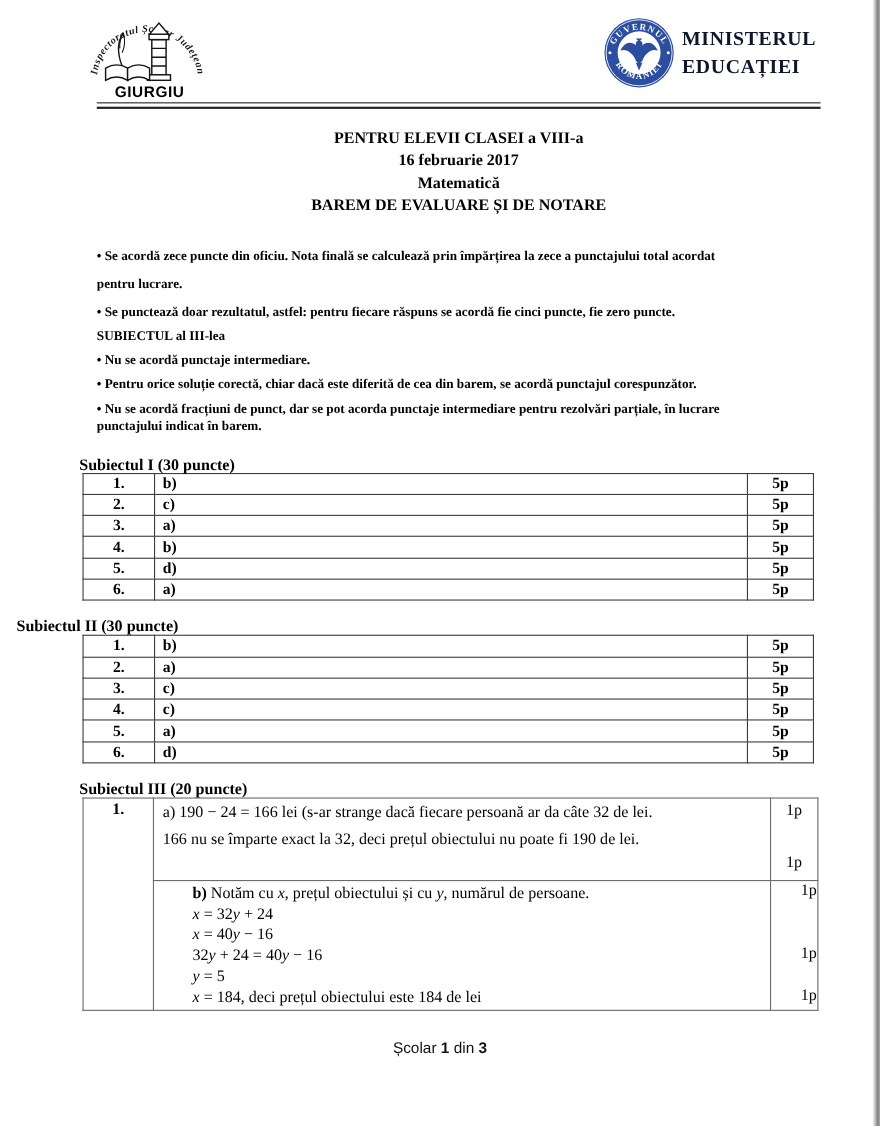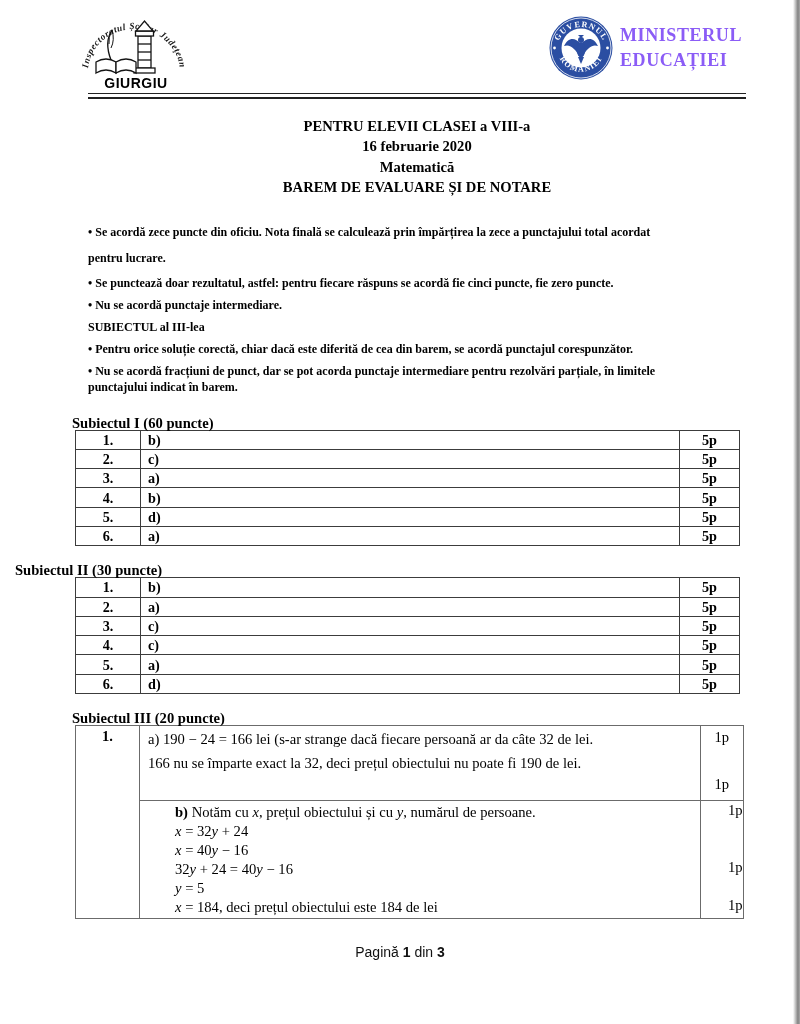--- a/index.html
+++ b/index.html
@@ -7,21 +7,21 @@
     width:800px;height:1024px;background:#ffffff;position:relative;overflow:hidden;
     font-family:"Liberation Serif", serif;color:#000;
   }
   .right-edge{
     position:absolute;top:0;right:0;width:7px;height:1024px;
     background:linear-gradient(to right,#ffffff 0%,#c2c2c2 35%,#828282 70%,#a8a8a8 100%);
   }
   
   .header{margin:14px 58px 0 78px;height:76px;display:flex;justify-content:space-between;align-items:flex-start;}
   .right-group{display:flex;align-items:center;gap:7px;margin-top:2px;}
-  .ministry{font-weight:bold;font-size:18px;line-height:25px;color:#8b5cf6;letter-spacing:0.6px;}
+  .ministry{font-weight:bold;font-size:18px;line-height:25px;color:#0f172a;letter-spacing:0.6px;}
   .rule{margin:3px 54px 0 88px;height:2.5px;border-top:1.6px solid #222;border-bottom:2.4px solid #222;}
   
   .title{margin:17px 0 0 88px;width:658px;text-align:center;font-weight:bold;font-size:14.6px;line-height:20.5px;}
   
   .instructions{margin:21px 60px 0 88px;font-weight:bold;font-size:12px;}
   .instructions p{margin:0;}
   .p-wide{line-height:26px;margin-bottom:1px !important;}
   .p-line{line-height:22px;white-space:nowrap;}
   .p-tight{line-height:16.5px;margin-top:3px !important;}
   
@@ -117,35 +117,35 @@
       <div>MINISTERUL</div>
       <div>EDUCAȚIEI</div>
     </div>
   </div>
 </div>
 
 <div class="rule"></div>
 
 <div class="title">
   <div>PENTRU ELEVII CLASEI a VIII-a</div>
-  <div>16 februarie 2020</div>
+  <div>16 februarie 2017</div>
   <div>Matematică</div>
   <div>BAREM DE EVALUARE ȘI DE NOTARE</div>
 </div>
 
 <div class="instructions">
   <p class="p-wide"><span>• Se acordă zece puncte din oficiu. Nota finală se calculează prin împărțirea la zece a punctajului total acordat</span><br><span>pentru lucrare.</span></p>
   <p class="p-line">• Se punctează doar rezultatul, astfel: pentru fiecare răspuns se acordă fie cinci puncte, fie zero puncte.</p>
+  <p class="p-line">SUBIECTUL al III-lea</p>
   <p class="p-line">• Nu se acordă punctaje intermediare.</p>
-  <p class="p-line">SUBIECTUL al III-lea</p>
   <p class="p-line">• Pentru orice soluție corectă, chiar dacă este diferită de cea din barem, se acordă punctajul corespunzător.</p>
-  <p class="p-tight"><span>• Nu se acordă fracțiuni de punct, dar se pot acorda punctaje intermediare pentru rezolvări parțiale, în limitele</span><br><span>punctajului indicat în barem.</span></p>
-</div>
-
-<div class="subj-heading">Subiectul I (60 puncte)</div>
+  <p class="p-tight"><span>• Nu se acordă fracțiuni de punct, dar se pot acorda punctaje intermediare pentru rezolvări parțiale, în lucrare</span><br><span>punctajului indicat în barem.</span></p>
+</div>
+
+<div class="subj-heading">Subiectul I (30 puncte)</div>
 <table class="answers">
   <tbody>
       <tr>
         <td class="num">1.</td>
         <td class="ans">b)</td>
         <td class="pts">5p</td>
       </tr>
   <tr>
         <td class="num">2.</td>
         <td class="ans">c)</td>
@@ -241,17 +241,17 @@
       <div class="lb">&nbsp;</div>
       <div class="lb">1p</div>
       <div class="lb">&nbsp;</div>
       <div class="lb">1p</div>
     </td>
   </tr>
 </tbody>
   </table>
 
 <div class="footer">
-  <span>Pagină</span>
+  <span>Școlar</span>
   <span class="bold">1</span>
   <span>din</span>
   <span class="bold">3</span>
 </div>
 
 </body></html>

